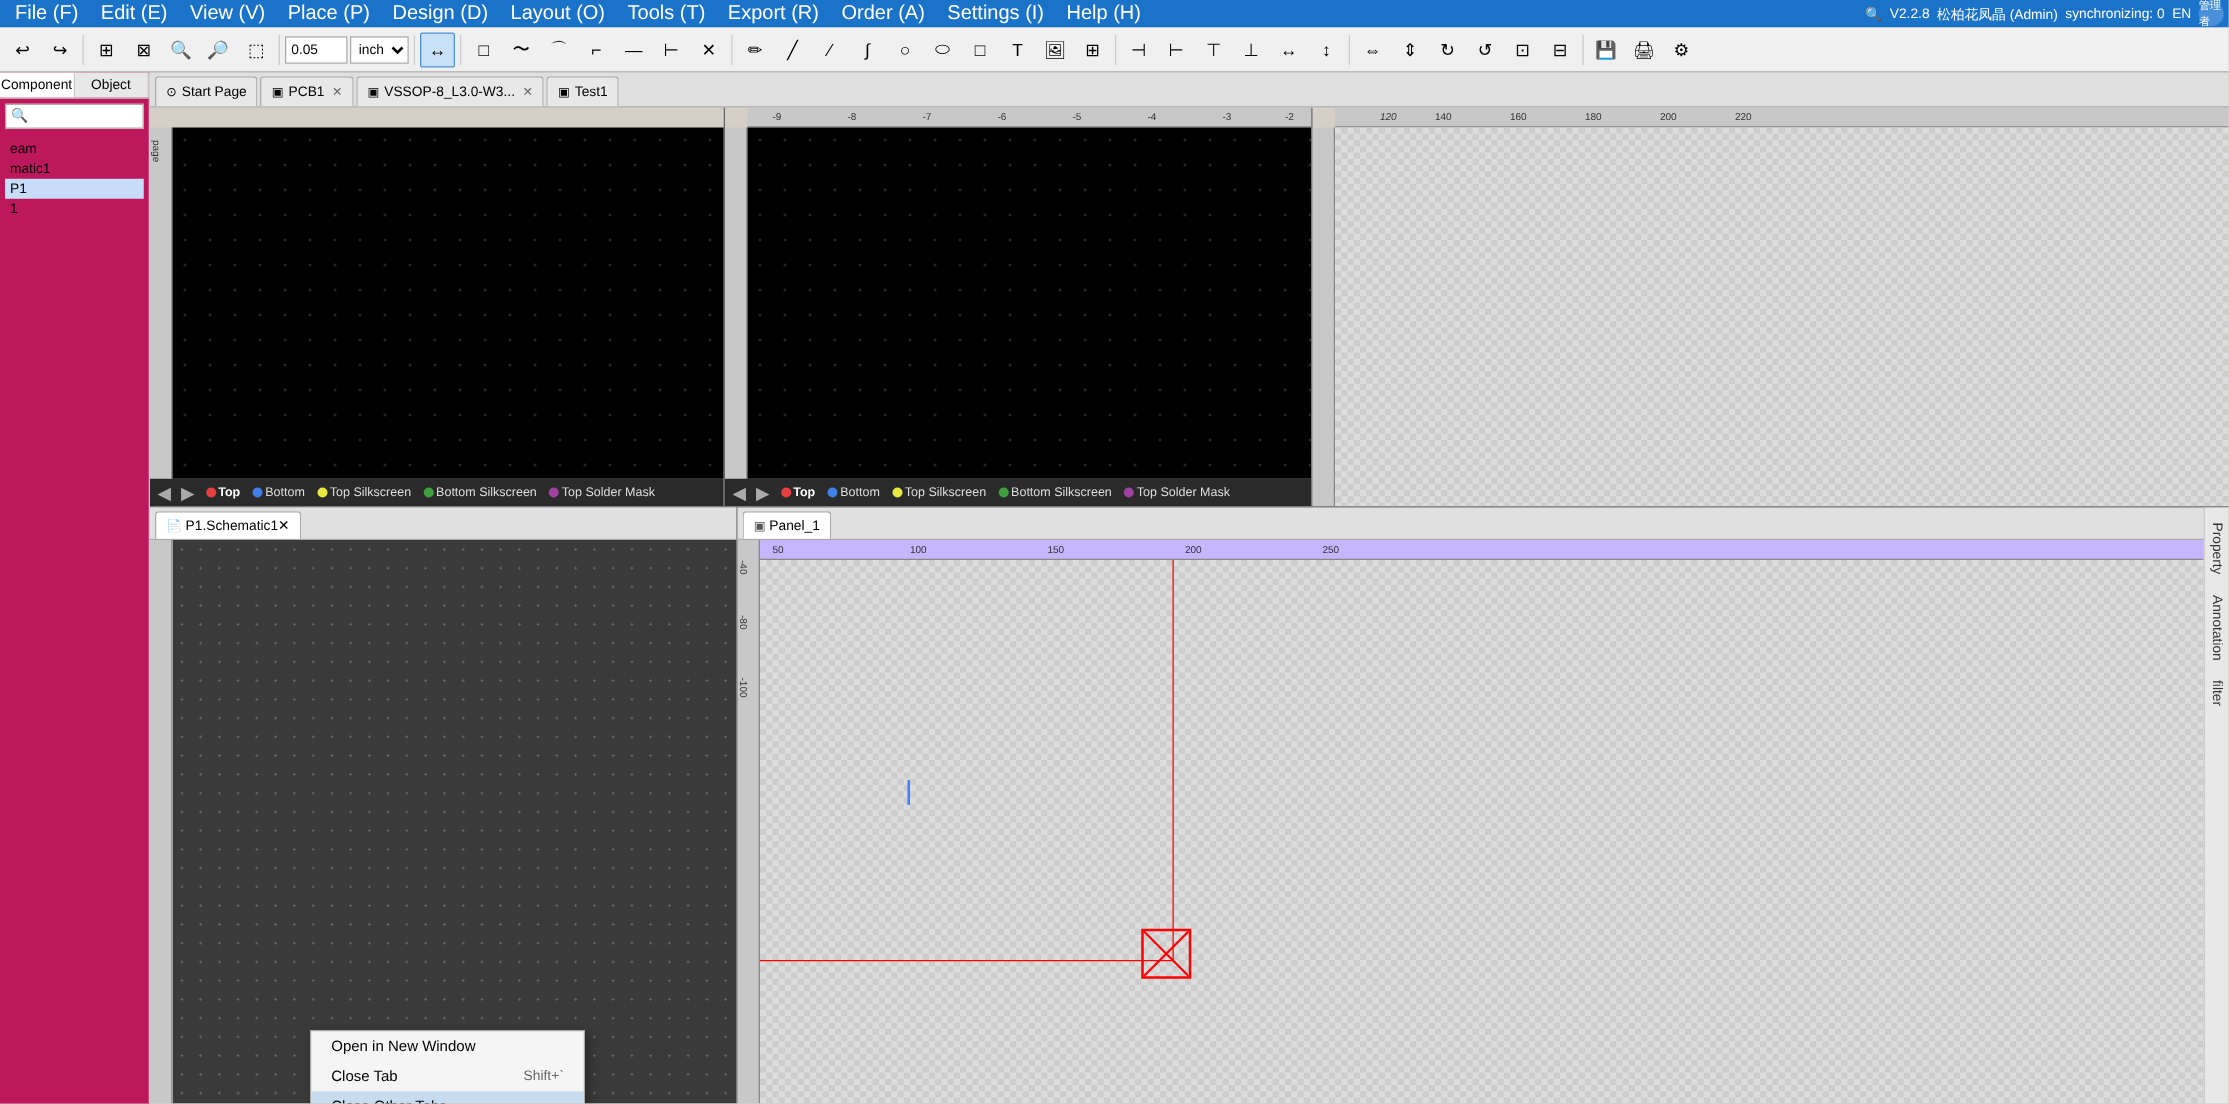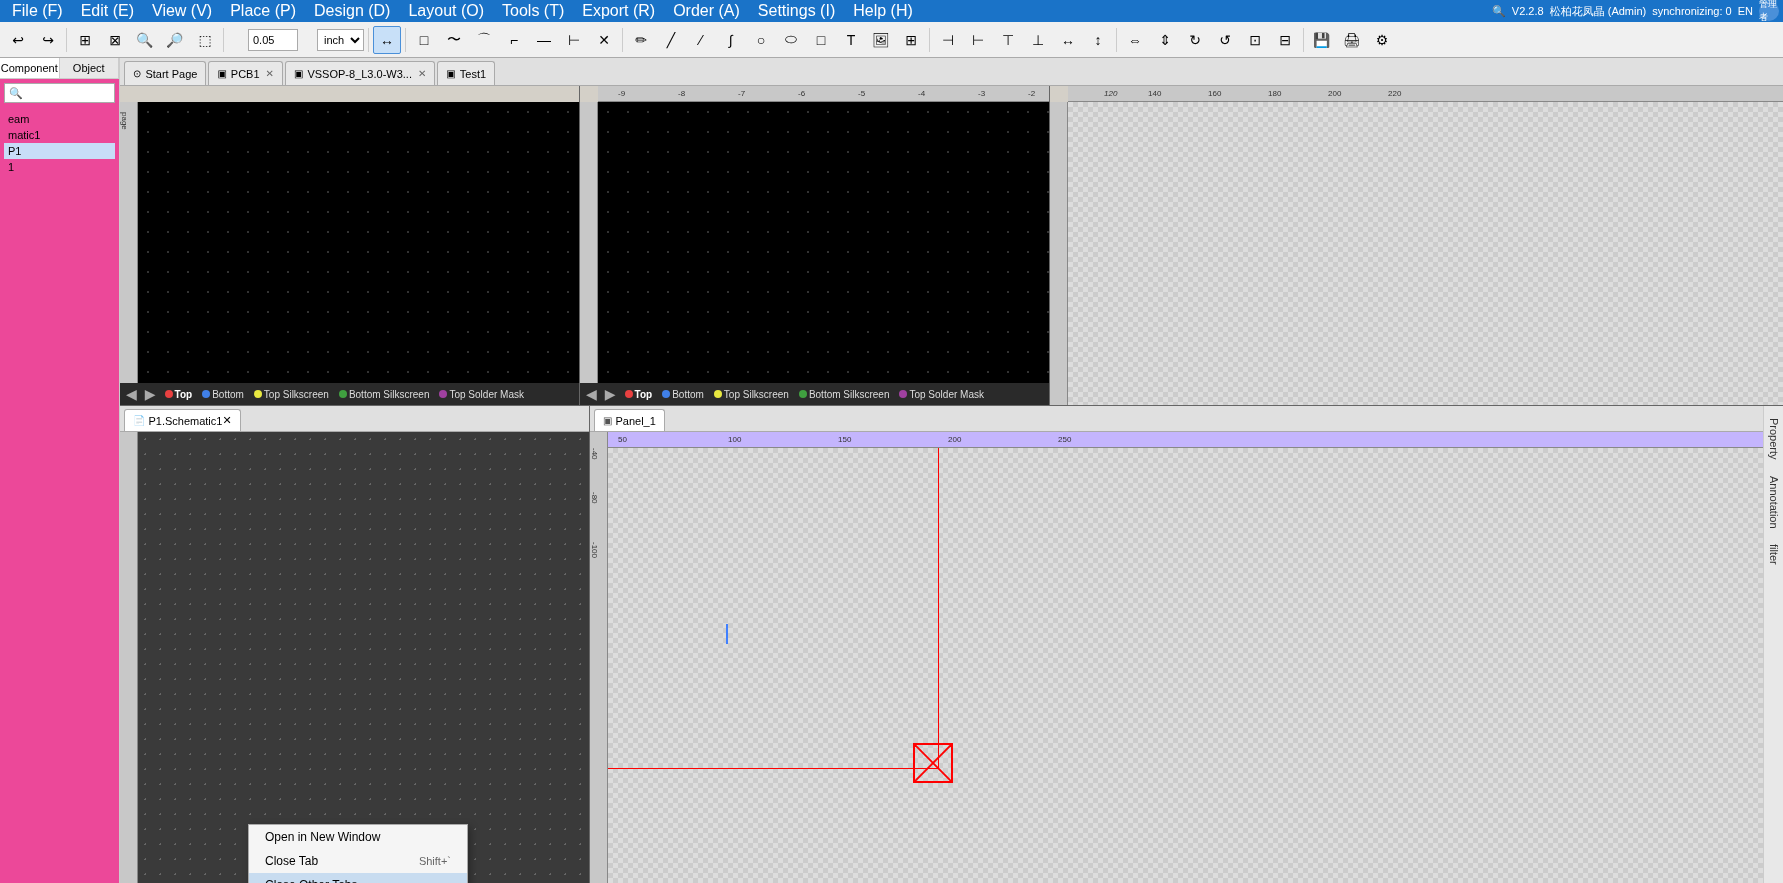--- a/index.html
+++ b/index.html
@@ -18,31 +18,31 @@
     
     #toolbar {
       display: flex; align-items: center; height: 36px;
       background: #f0f0f0; border-bottom: 1px solid #aaa; padding: 0 4px; gap: 2px;
     }
     .tb-btn {
       width: 28px; height: 28px; display: flex; align-items: center; justify-content: center;
       cursor: pointer; border: 1px solid transparent; border-radius: 2px; font-size: 14px;
     }
     .tb-sep { width: 1px; height: 24px; background: #ccc; margin: 0 2px; }
-    .tb-input-group { display: flex; align-items: flex-end; gap: 19px; margin-left: 20px; }
+    .tb-input-group { display: flex; align-items: flex-end; gap: 2px; }
     .tb-input { height: 22px; border: 1px solid #aaa; padding: 0 4px; font-size: 11px; width: 50px; background: #fff; }
     .tb-select { height: 22px; border: 1px solid #aaa; font-size: 11px; background: #fff; padding: 0 2px; }
     .tb-btn-active { background: #c8e0f8; border-color: #4a90d9; }
 
     
     #main { display: flex; height: calc(883px - 22px - 36px); }
 
     
     #sidebar {
-      width: 120px; background: #ec4899; border-right: 1px solid #ccc;
+      width: 120px; background: #be185d; border-right: 1px solid #ccc;
       display: flex; flex-direction: column;
     }
     #sidebar-tabs { display: flex; border-bottom: 1px solid #ccc; }
     .sidebar-tab {
       flex: 1; padding: 4px 0; text-align: center; font-size: 11px;
       cursor: pointer; border-right: 1px solid #ccc; background: #e8e8e8;
     }
     .sidebar-tab.active { background: #fff; }
     .sidebar-search { padding: 4px; }
     .sidebar-search input { width: 100%; height: 20px; border: 1px solid #aaa; font-size: 11px; padding: 0 4px; }

